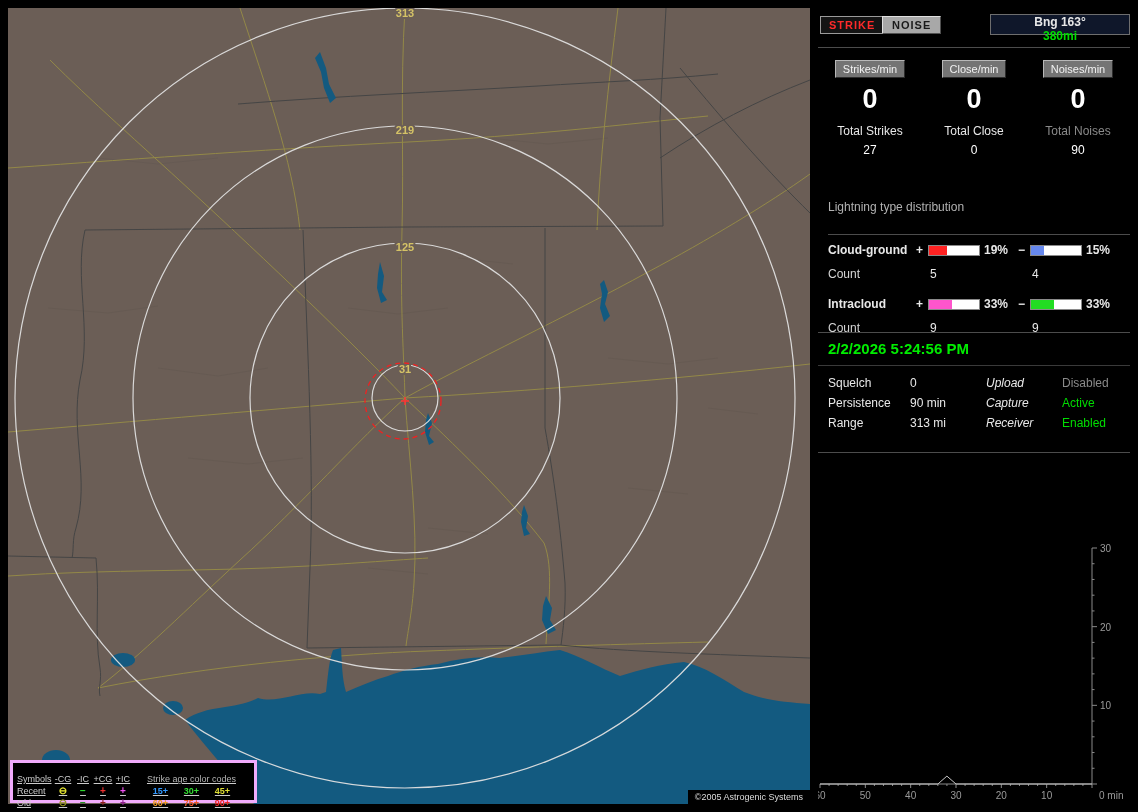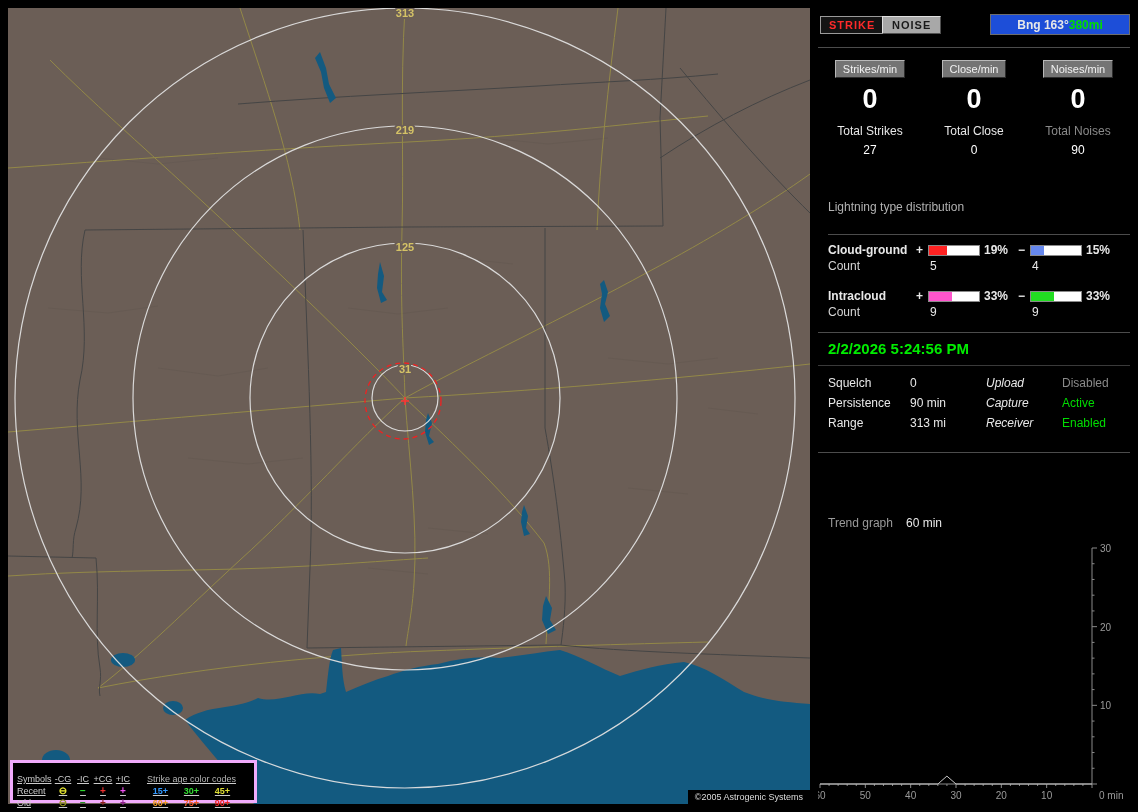--- a/index.html
+++ b/index.html
@@ -25,21 +25,21 @@
   
   .side-panel { position:absolute; left:818px; top:8px; width:312px; height:796px; background:#000; color:#e8e8e8; font-size:12px; }
   .abs { position:absolute; }
   .sep { position:absolute; left:0; width:312px; height:1px; background:#4c4c4c; }
   .gray { color:#9a9a9a; }
   .green { color:#00dd00; }
   .dim { color:#8a8a8a; }
 
   .strike-btn { background:#141414; color:#ff2a2a; border:1px solid #9a9a9a; font-weight:bold; font-size:11px; padding:2px 8px; letter-spacing:1px; font-family:inherit; cursor:pointer; }
   .noise-btn { background:#a8a8a8; color:#1a1a1a; border:1px solid; border-color:#e0e0e0 #505050 #505050 #e0e0e0; font-weight:bold; font-size:11px; padding:2px 9px; letter-spacing:1px; font-family:inherit; cursor:pointer; }
-  .bng-box { left:172px; top:6px; width:140px; height:21px; background:#1d4ed8; border:1px solid #6e6e6e; display:flex; justify-content:center; align-items:center; padding:0 8px; font-weight:bold; font-size:12px; }
+  .bng-box { left:172px; top:6px; width:140px; height:21px; background:#0f172a; border:1px solid #6e6e6e; display:flex; justify-content:space-between; align-items:center; padding:0 8px; font-weight:bold; font-size:12px;flex-direction:column; }
 
   .stats { left:0; top:52px; width:312px; display:flex; }
   .stat-col { width:104px; text-align:center; }
   .stat-head-box { display:inline-block; background:#747474; color:#f2f2f2; font-size:11px; padding:2px 7px; border:1px solid; border-color:#b8b8b8 #2c2c2c #2c2c2c #b8b8b8; }
   .stat-zero { font-size:27px; font-weight:bold; margin-top:5px; height:32px; line-height:32px; color:#fff; }
   .stat-total-label { margin-top:9px; }
   .stat-total-value { margin-top:5px; color:#fff; }
 
   .dist { left:0; top:192px; width:312px; }
   .dist-header { margin-left:10px; margin-right:0; color:#b2b2b2; padding-bottom:20px; border-bottom:1px solid #4c4c4c; width:302px; }
@@ -47,21 +47,21 @@
   .dist-row.gap { margin-top:14px; }
   .dist-row .dlbl { position:absolute; left:10px; font-weight:bold; }
   .dsign1 { position:absolute; left:98px; font-weight:bold; }
   .dbar1 { position:absolute; left:110px; top:2px; }
   .dpct1 { position:absolute; left:166px; font-weight:bold; }
   .dsign2 { position:absolute; left:200px; font-weight:bold; }
   .dbar2 { position:absolute; left:212px; top:2px; }
   .dpct2 { position:absolute; left:268px; font-weight:bold; }
   .bar { width:52px; height:11px; background:#fff; border:1px solid #8a8a8a; overflow:hidden; }
   .bar-fill { height:100%; display:block; }
-  .count-row { position:relative; height:16px; }
+  .count-row { position:relative; height:16px; margin-top:8px; }
   .count-row .clbl { position:absolute; left:10px; color:#d5d5d5; }
   .cv1 { position:absolute; left:112px; }
   .cv2 { position:absolute; left:214px; }
 
   .datetime { left:10px; top:332px; color:#00ee00; font-weight:bold; font-size:15px; }
 
   .kv-row { position:absolute; left:0; width:312px; height:16px; }
   .kv-row .k1 { position:absolute; left:10px; }
   .kv-row .v1 { position:absolute; left:92px; }
   .kv-row .k2 { position:absolute; left:168px;font-style:italic; }
@@ -288,24 +288,20 @@
     <div class="kv-row" style="top:408px">
       <span class="k1">Range</span>
       <span class="v1">313 mi</span>
       <span class="k2">Receiver</span>
       <span class="v2 green">Enabled</span>
     </div>
 
     <div class="sep" style="top:444px"></div>
 
 
-    <div class="kv-row" style="top:508px">
-      <span class="k1 gray">Trend graph</span>
-      <span style="position:absolute;left:88px">60 min</span>
-    </div>
 
     <svg id="trend-svg" width="312" height="262" viewBox="0 0 312 262">
         <line x1="274" y1="10" x2="274" y2="246" stroke="#8a8a8a"></line>
         <line x1="2" y1="246" x2="274" y2="246" stroke="#8a8a8a"></line>
         <line x1="274" y1="246" x2="279" y2="246" stroke="#8a8a8a"></line>
         <line x1="274" y1="230.26666666666668" x2="276.5" y2="230.26666666666668" stroke="#8a8a8a"></line>
         <line x1="274" y1="214.53333333333333" x2="276.5" y2="214.53333333333333" stroke="#8a8a8a"></line>
         <line x1="274" y1="198.8" x2="276.5" y2="198.8" stroke="#8a8a8a"></line>
         <line x1="274" y1="183.06666666666666" x2="276.5" y2="183.06666666666666" stroke="#8a8a8a"></line>
         <line x1="274" y1="167.33333333333334" x2="279" y2="167.33333333333334" stroke="#8a8a8a"></line>

